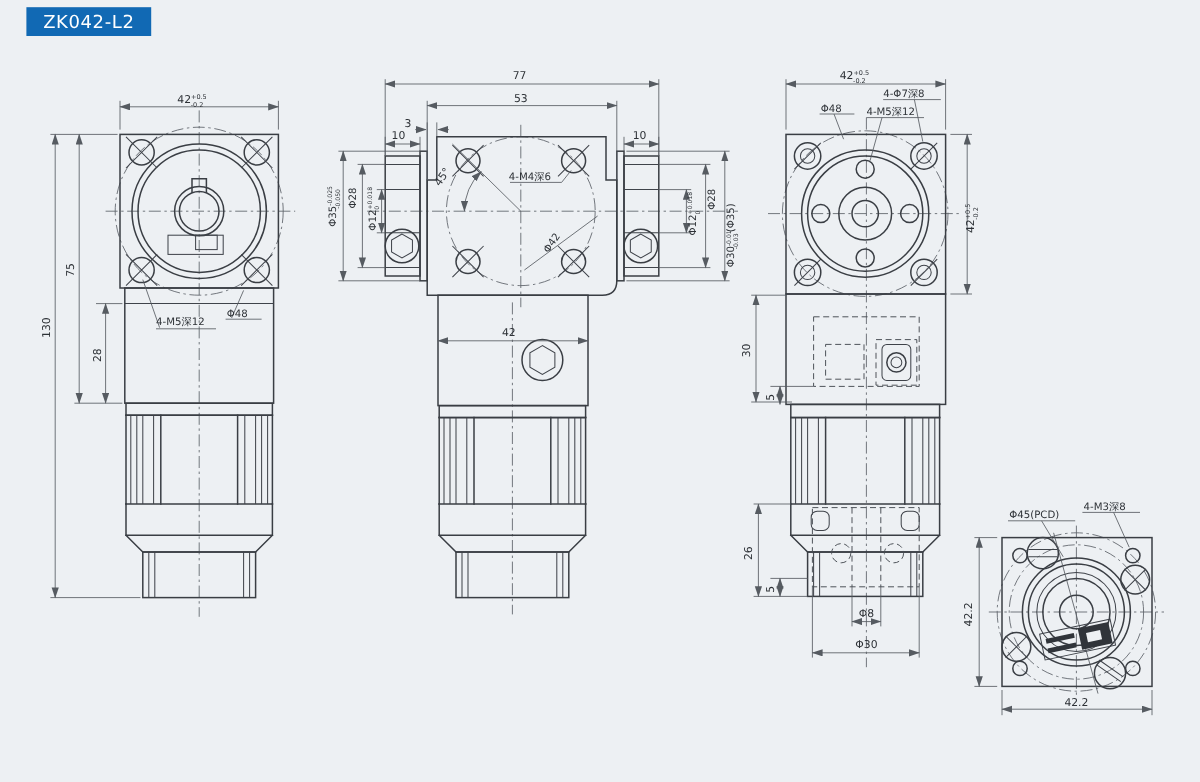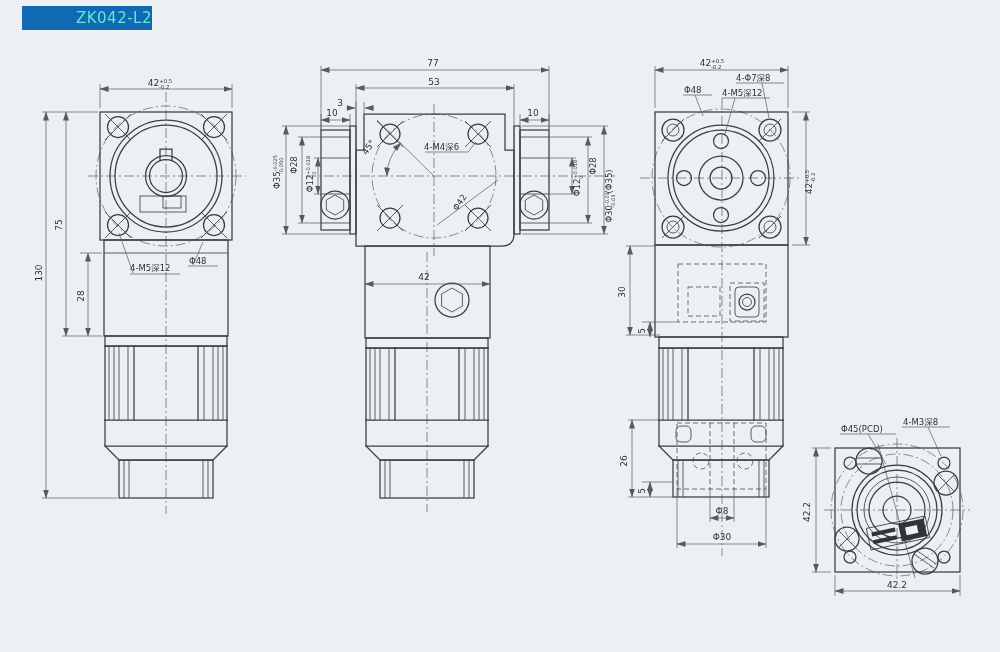--- a/index.html
+++ b/index.html
@@ -1,20 +1,20 @@
 <!DOCTYPE html>
 <html><head>
 <meta charset="utf-8">
 <style>
   html,body{margin:0;padding:0;}
   body{background:#e9edf0;font-family:"DejaVu Sans","Liberation Sans",sans-serif;}
   #stage{position:relative;width:1000px;height:652px;background:#edf0f3;overflow:hidden;}
-  #title-banner{position:absolute;left:22px;top:6px;width:130px;height:24px;
-    background:#1169b4;color:#5eead4;font-size:15px;font-weight:500;
-    display:flex;align-items:center;justify-content:flex-end;letter-spacing:.5px;}
+  #title-banner{position:absolute;left:22px;top:6px;width:104px;height:24px;
+    background:#1169b4;color:#ffffff;font-size:15px;font-weight:500;
+    display:flex;align-items:center;justify-content:center;letter-spacing:.5px;}
   svg{position:absolute;left:0;top:0;}
   .ol{stroke:#3a3e44;stroke-width:1.25;fill:none;stroke-linecap:square;}
   .o2{stroke:#3f434a;stroke-width:0.85;fill:none;}
   .dim{stroke:#565b61;stroke-width:0.7;fill:none;}
   .cl{stroke:#5a5f66;stroke-width:0.7;fill:none;stroke-dasharray:10 3 2 3;}
   .hid{stroke:#474c53;stroke-width:0.8;fill:none;stroke-dasharray:5 3;}
   .ink{fill:#30343a;}
   .bgf{fill:#edf0f3;}
   text{fill:#2e3237;}
 </style>

